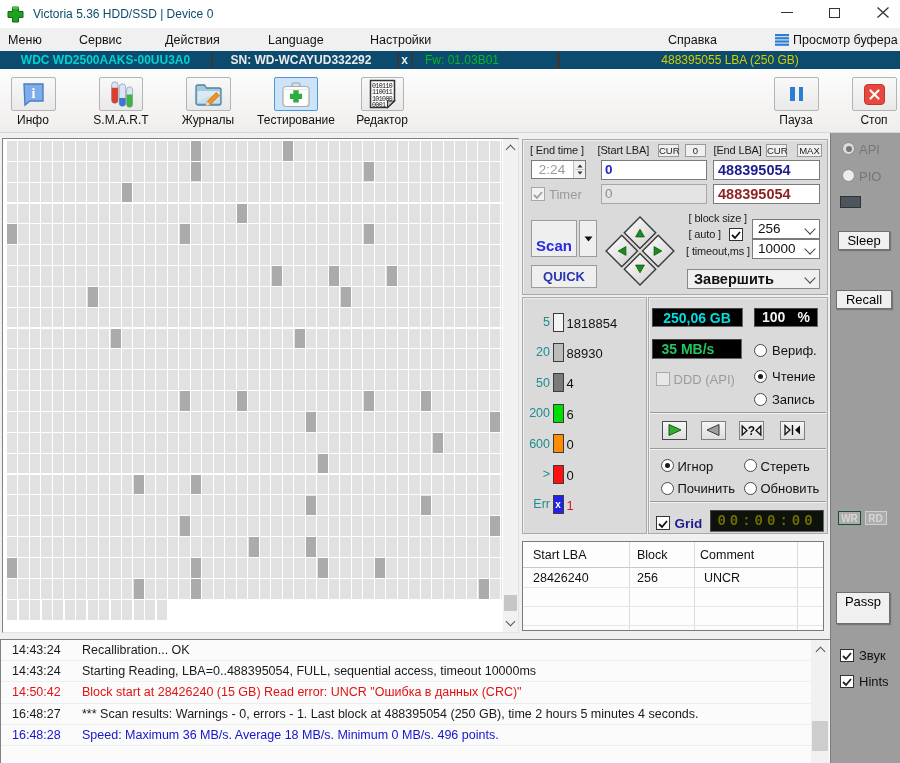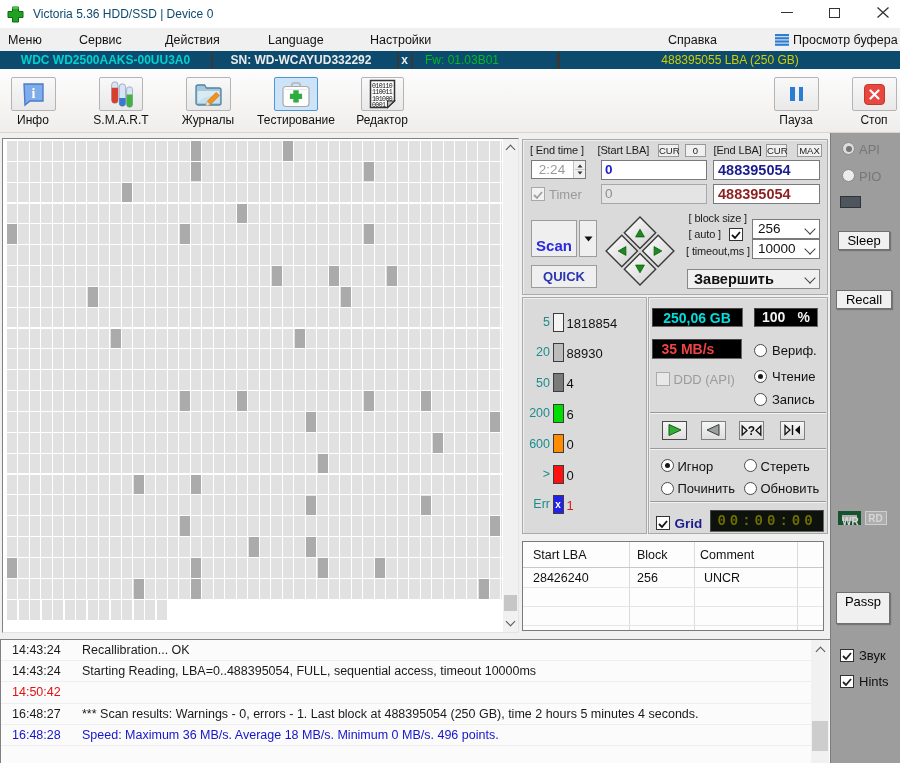--- a/index.html
+++ b/index.html
@@ -184,21 +184,21 @@
 
 <div id="sidebar"></div>
 <div class="radio" style="left:842px;top:142px;background:#dcdcdc;border-color:#8a8a8a"></div>
 <div class="abs" style="left:845.5px;top:145.5px;width:6px;height:6px;border-radius:50%;background:#777"></div>
 <div class="rlbl" style="left:859px;top:141.5px;color:#777">API</div>
 <div class="radio" style="left:842px;top:169px;background:#ececec;border-color:#8a8a8a"></div>
 <div class="rlbl" style="left:859px;top:168.5px;color:#777">PIO</div>
 <div class="abs" style="left:840px;top:196px;width:21px;height:12px;background:#4e555c;border:1px solid #2e3338"></div>
 <div class="sbtn" style="left:838px;top:231px;width:52px;height:19px;line-height:18px">Sleep</div>
 <div class="sbtn" style="left:836px;top:290px;width:56px;height:19px;line-height:18px">Recall</div>
-<div class="sbtn" style="left:838px;top:510.5px;width:23px;height:14px;line-height:13px;background:#adadad;border:4px solid #14532d;color:#d6d6d6;font-size:10px;font-weight:bold;box-shadow:none">WR</div>
+<div class="sbtn" style="left:838px;top:510.5px;width:23px;height:14px;line-height:13px;background:#adadad;border:1px solid #14532d;color:#d6d6d6;font-size:10px;font-weight:bold;box-shadow:none">WR</div>
 <div class="sbtn" style="left:864.5px;top:510.5px;width:22px;height:14px;line-height:13px;background:#adadad;border:1px solid #cfcfcf;color:#d6d6d6;font-size:10px;font-weight:bold;box-shadow:none">RD</div>
 <div class="sbtn" style="left:836px;top:592px;width:54px;height:32px;line-height:18px">Passp</div>
 <div class="cb" style="left:840px;top:648.5px">
     <svg width="12" height="12" viewBox="0 0 12 12">
       <path d="M2 6l3 3 5-6" fill="none" stroke="#222" stroke-width="1.8"></path>
     </svg>
   </div>
 <div class="rlbl" style="left:859px;top:648px">Звук</div>
 <div class="cb" style="left:840px;top:674.5px">
     <svg width="12" height="12" viewBox="0 0 12 12">
@@ -354,21 +354,21 @@
 <div class="stval" style="top:467.5px;color:#111">0</div>
 <div class="stlbl" style="left:519px;top:497.4px">Err</div>
 <div class="stblk" style="top:494.9px;background:#2222e8;color:#fff;font-size:10px;font-weight:bold;text-align:center;line-height:17px">x</div>
 <div class="stval" style="top:497.9px;color:#e01818">1</div>
 
 <div class="lcd" style="left:651.5px;top:308px;width:91px;height:19px;font-size:14px;color:#00dfdf">250,06 GB</div>
 <div class="lcd" style="left:754px;top:307.5px;width:64px;height:19.5px;font-size:14px;color:#f2f2f2;justify-content:space-between;padding:0 7px">
     <span>100</span>
     <span>%</span>
   </div>
-<div class="lcd" style="left:651.5px;top:339px;width:90px;height:20px;font-size:14px;color:#ef4444;justify-content:flex-start;padding-left:9px">35 MB/s</div>
+<div class="lcd" style="left:651.5px;top:339px;width:90px;height:20px;font-size:14px;color:#22c55e;justify-content:flex-start;padding-left:9px">35 MB/s</div>
 <div class="cb" style="left:656px;top:372px;background:#e8e8e8;border-color:#ababab"></div>
 <div class="rlbl" style="left:673.5px;top:371.5px;color:#9b9b9b">DDD (API)</div>
 <div class="radio" style="left:754px;top:343.5px"></div>
 <div class="rlbl" style="left:772px;top:343px">Вериф.</div>
 <div class="radio on" style="left:754px;top:369.5px"></div>
 <div class="rlbl" style="left:772px;top:369px">Чтение</div>
 <div class="radio" style="left:754px;top:392.5px"></div>
 <div class="rlbl" style="left:772px;top:392px">Запись</div>
 <div class="hr" style="left:650px;top:411.5px;width:176px"></div>
 <div class="navb" style="left:662px;border-color:#4a4a4a">
@@ -433,20 +433,21 @@
  <div class="ln" style="top:0">
       <span class="ts">14:43:24</span>
       <span class="msg">Recallibration... OK</span>
     </div>
  <div class="ln" style="top:21.2px">
       <span class="ts">14:43:24</span>
       <span class="msg">Starting Reading, LBA=0..488395054, FULL, sequential access, timeout 10000ms</span>
     </div>
  <div class="ln" style="top:42.4px;color:#e31212">
       <span class="ts">14:50:42</span>
+      <span class="msg">Block start at 28426240 (15 GB) Read error: UNCR "Ошибка в данных (CRC)"</span>
     </div>
  <div class="ln" style="top:63.6px">
       <span class="ts">16:48:27</span>
       <span class="msg">*** Scan results: Warnings - 0, errors - 1. Last block at 488395054 (250 GB), time 2 hours 5 minutes 4 seconds.</span>
     </div>
  <div class="ln" style="top:84.8px;color:#1414cc">
       <span class="ts">16:48:28</span>
       <span class="msg">Speed: Maximum 36 MB/s. Average 18 MB/s. Minimum 0 MB/s. 496 points.</span>
     </div>
  <div class="sb" style="left:810px;top:0;width:18px;height:123px">

